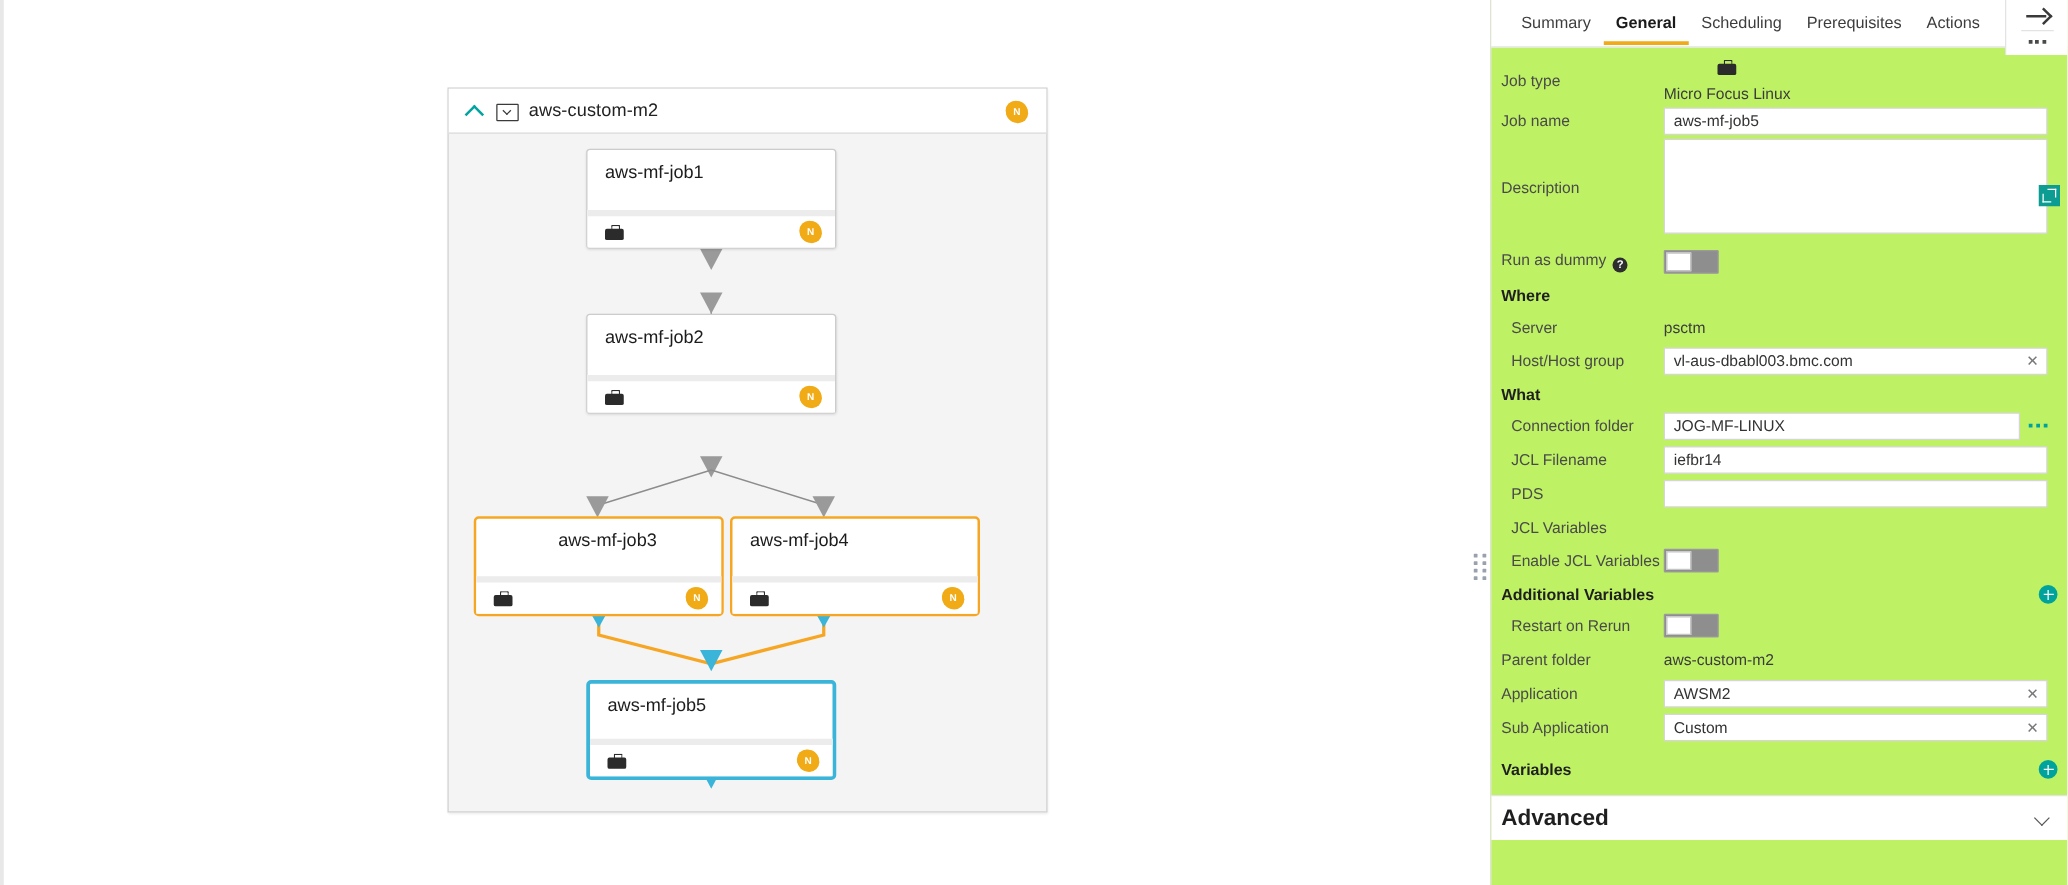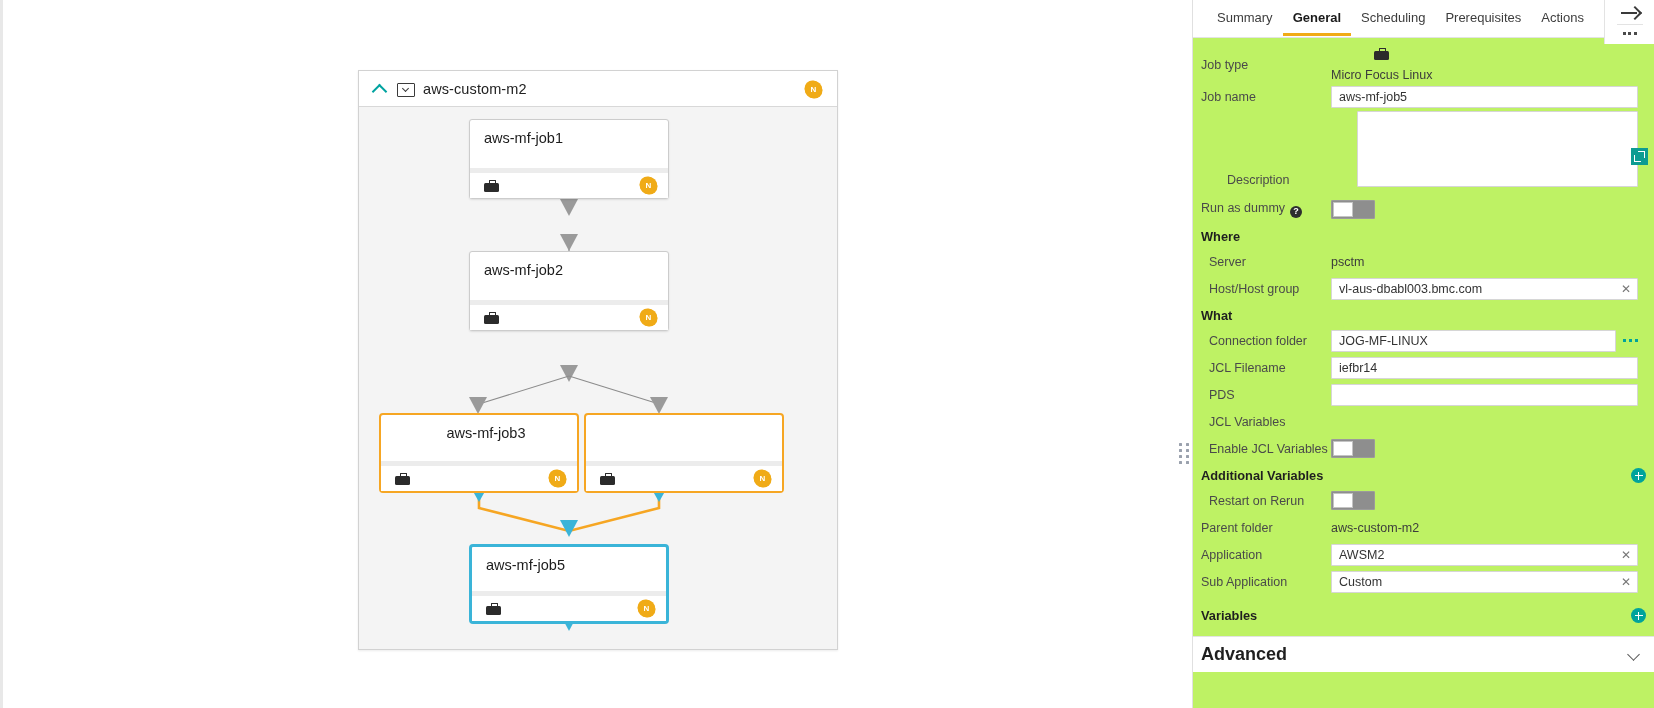--- a/index.html
+++ b/index.html
@@ -507,20 +507,21 @@
 
       <div class="node selected-orange" style="left:20px; top:342px;text-align:center;">
         <div class="node-title">aws-mf-job3</div>
         <div class="node-footer">
           <span class="briefcase"></span>
           <span class="badge-n">N</span>
         </div>
       </div>
 
       <div class="node selected-orange" style="left:225px; top:342px;">
+        <div class="node-title">aws-mf-job4</div>
         <div class="node-footer">
           <span class="briefcase"></span>
           <span class="badge-n">N</span>
         </div>
       </div>
 
       <div class="node selected-blue" style="left:110px; top:473px;">
         <div class="node-title">aws-mf-job5</div>
         <div class="node-footer">
           <span class="briefcase"></span>
@@ -572,21 +573,21 @@
         </span>
       </div>
 
       <div class="row">
         <span class="lbl">Job name</span>
         <span class="inp-wrap">
           <input class="inp" type="text" value="aws-mf-job5" style="">
         </span>
       </div>
 
-      <div class="row desc-row" style="align-items:flex-end;margin-left:26px;">
+      <div class="row desc-row" style="align-items:center;">
         <span class="lbl" style="padding-top:2px;">Description</span>
         <textarea class="desc-box" placeholder="" style=""></textarea>
       </div>
       <div class="expand-icon"></div>
 
       <div class="row" style="margin-top:10px;">
         <span class="lbl">
           <span>Run as dummy</span><span class="help-icon">?</span>
         </span>
         <span class="toggle">

